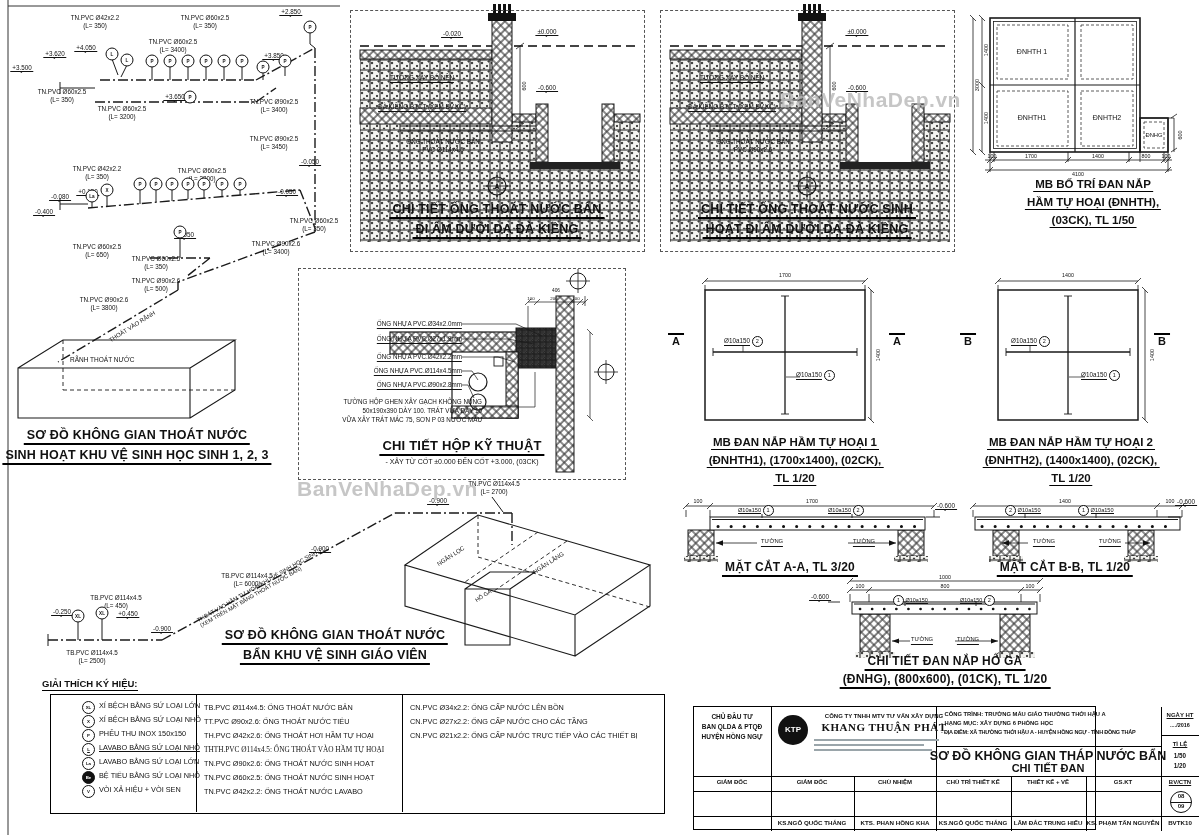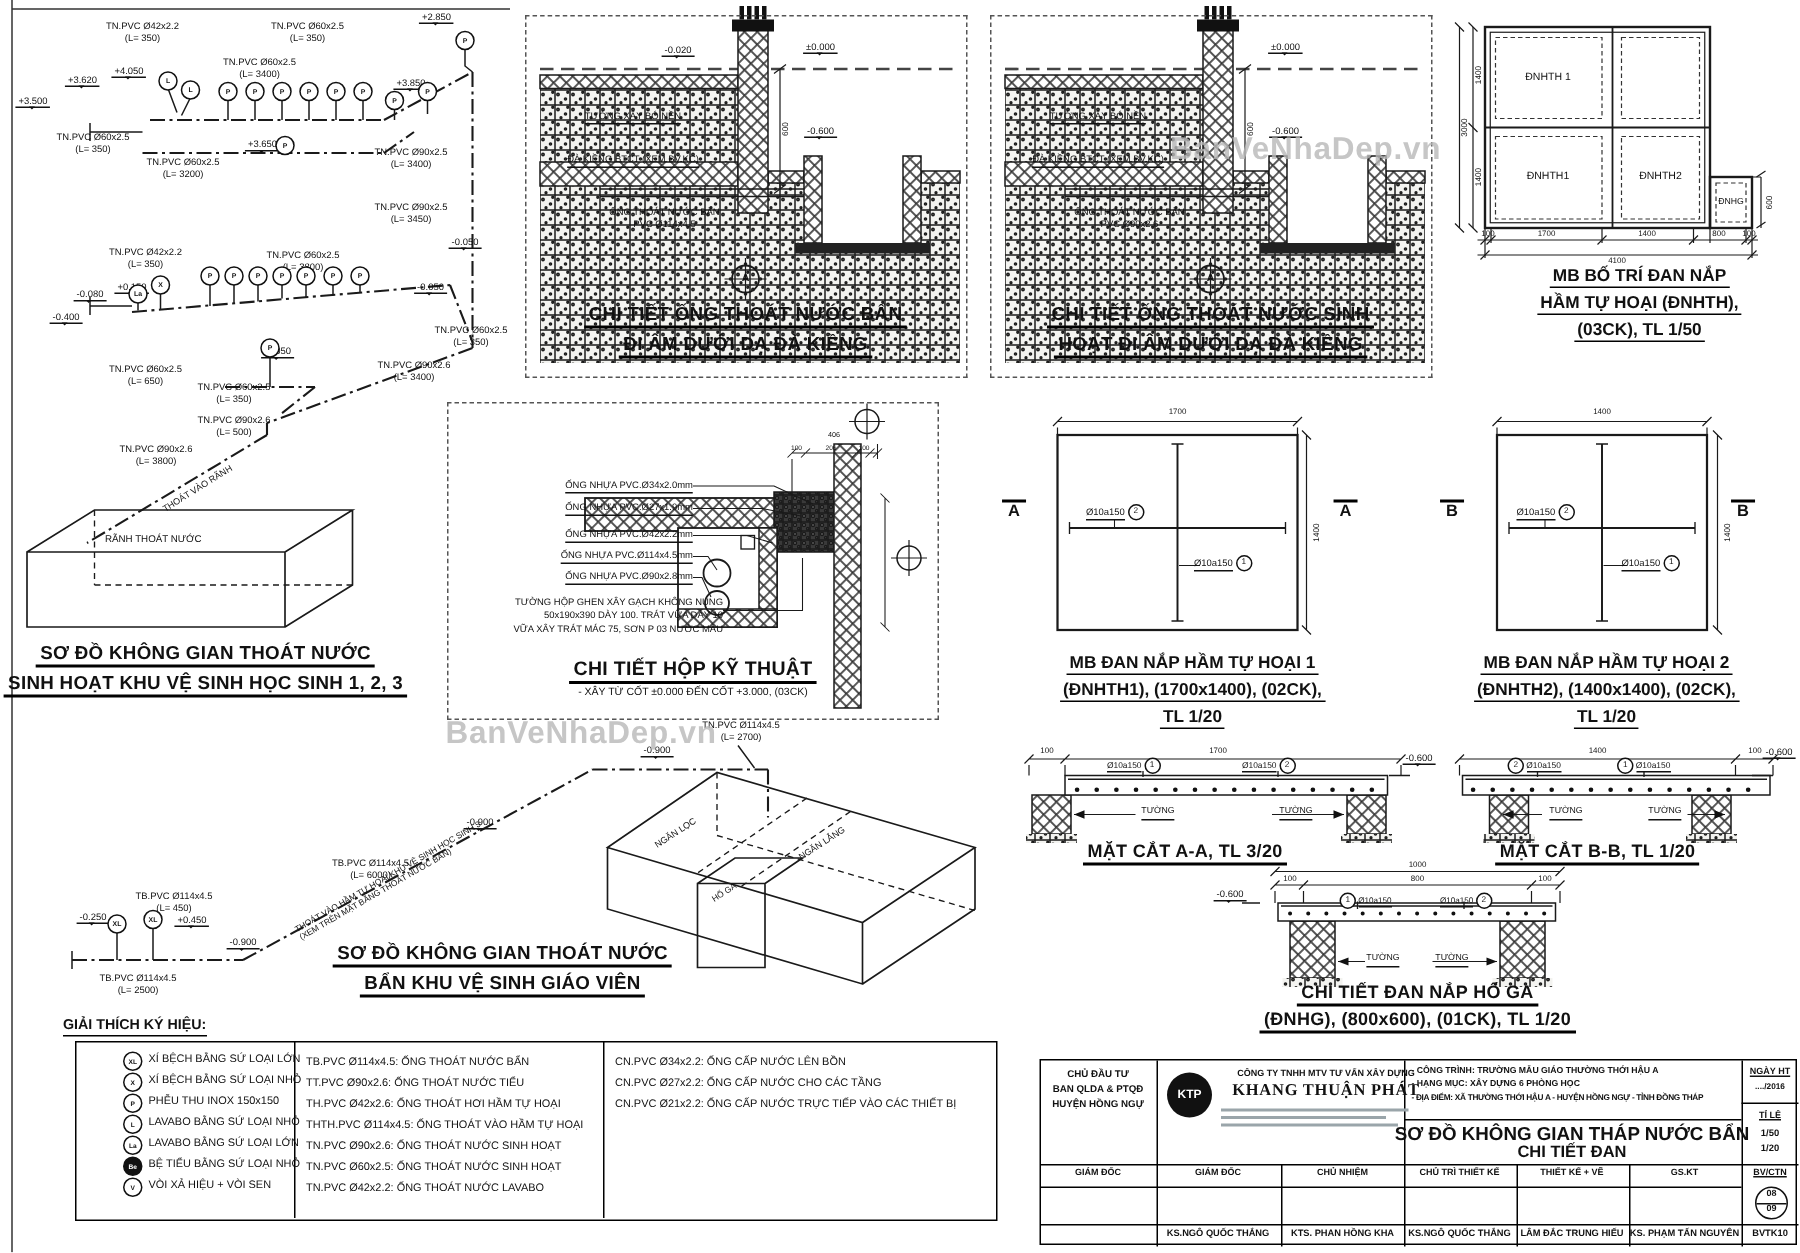--- a/index.html
+++ b/index.html
@@ -473,50 +473,50 @@
       <span class="ltxt">XÍ BỆCH BẰNG SỨ LOẠI LỚN</span>
     </div>
 <div class="leg-item" style="left:58px;top:715px;">
       <span class="sym">X</span>
       <span class="ltxt">XÍ BỆCH BẰNG SỨ LOẠI NHỎ</span>
     </div>
 <div class="leg-item" style="left:58px;top:729px;">
       <span class="sym">P</span>
       <span class="ltxt">PHỄU THU INOX 150x150</span>
     </div>
-<div class="leg-item" style="left:58px;top:743px;">
+<div class="leg-item" style="left:58px;top:743px;text-decoration:underline;">
       <span class="sym">L</span>
       <span class="ltxt">LAVABO BẰNG SỨ LOẠI NHỎ</span>
     </div>
 <div class="leg-item" style="left:58px;top:757px;">
       <span class="sym">La</span>
       <span class="ltxt">LAVABO BẰNG SỨ LOẠI LỚN</span>
     </div>
 <div class="leg-item" style="left:58px;top:771px;">
       <span class="sym inv">Be</span>
       <span class="ltxt">BỆ TIỂU BẰNG SỨ LOẠI NHỎ</span>
     </div>
 <div class="leg-item" style="left:58px;top:785px;">
       <span class="sym">V</span>
       <span class="ltxt">VÒI XẢ HIỆU + VÒI SEN</span>
     </div>
 
 <div class="ltxt2" style="left:204px;top:703px;">TB.PVC Ø114x4.5: ỐNG THOÁT NƯỚC BẨN</div>
 <div class="ltxt2" style="left:204px;top:717px;">TT.PVC Ø90x2.6: ỐNG THOÁT NƯỚC TIỂU</div>
 <div class="ltxt2" style="left:204px;top:731px;">TH.PVC Ø42x2.6: ỐNG THOÁT HƠI HẦM TỰ HOẠI</div>
-<div class="ltxt2" style="left:204px;top:745px;">THTH.PVC Ø114x4.5: ỐNG THOÁT VÀO HẦM TỰ HOẠI</div>
+<div class="ltxt2" style="left:204px;top:745px;font-family:Liberation Serif, serif;">THTH.PVC Ø114x4.5: ỐNG THOÁT VÀO HẦM TỰ HOẠI</div>
 <div class="ltxt2" style="left:204px;top:759px;">TN.PVC Ø90x2.6: ỐNG THOÁT NƯỚC SINH HOẠT</div>
 <div class="ltxt2" style="left:204px;top:773px;">TN.PVC Ø60x2.5: ỐNG THOÁT NƯỚC SINH HOẠT</div>
 <div class="ltxt2" style="left:204px;top:787px;">TN.PVC Ø42x2.2: ỐNG THOÁT NƯỚC LAVABO</div>
 
 <div class="ltxt2" style="left:410px;top:703px;">CN.PVC Ø34x2.2: ỐNG CẤP NƯỚC LÊN BỒN</div>
 <div class="ltxt2" style="left:410px;top:717px;">CN.PVC Ø27x2.2: ỐNG CẤP NƯỚC CHO CÁC TẦNG</div>
 <div class="ltxt2" style="left:410px;top:731px;">CN.PVC Ø21x2.2: ỐNG CẤP NƯỚC TRỰC TIẾP VÀO CÁC THIẾT BỊ</div>
 
-<div style="position:absolute;left:693px;top:706px;width:505px;height:124px;border:1.6px solid #000;box-sizing:border-box;">
+<div style="position:absolute;left:693px;top:706px;width:403px;height:124px;border:1.6px solid #000;box-sizing:border-box;">
   <div class="tb-line" style="left:77px;top:0;width:1px;height:124px;"></div>
   <div class="tb-line" style="left:242px;top:0;width:1px;height:124px;"></div>
   <div class="tb-line" style="left:467px;top:0;width:1px;height:124px;"></div>
   <div class="tb-line" style="left:0;top:69px;width:505px;height:1px;"></div>
   <div class="tb-line" style="left:0;top:84px;width:467px;height:1px;"></div>
   <div class="tb-line" style="left:0;top:109px;width:505px;height:1px;"></div>
   <div class="tb-line" style="left:160px;top:69px;width:1px;height:55px;"></div>
   <div class="tb-line" style="left:317px;top:69px;width:1px;height:55px;"></div>
   <div class="tb-line" style="left:392px;top:69px;width:1px;height:55px;"></div>
   <div class="tb-line" style="left:467px;top:28px;width:38px;height:1px;"></div>

